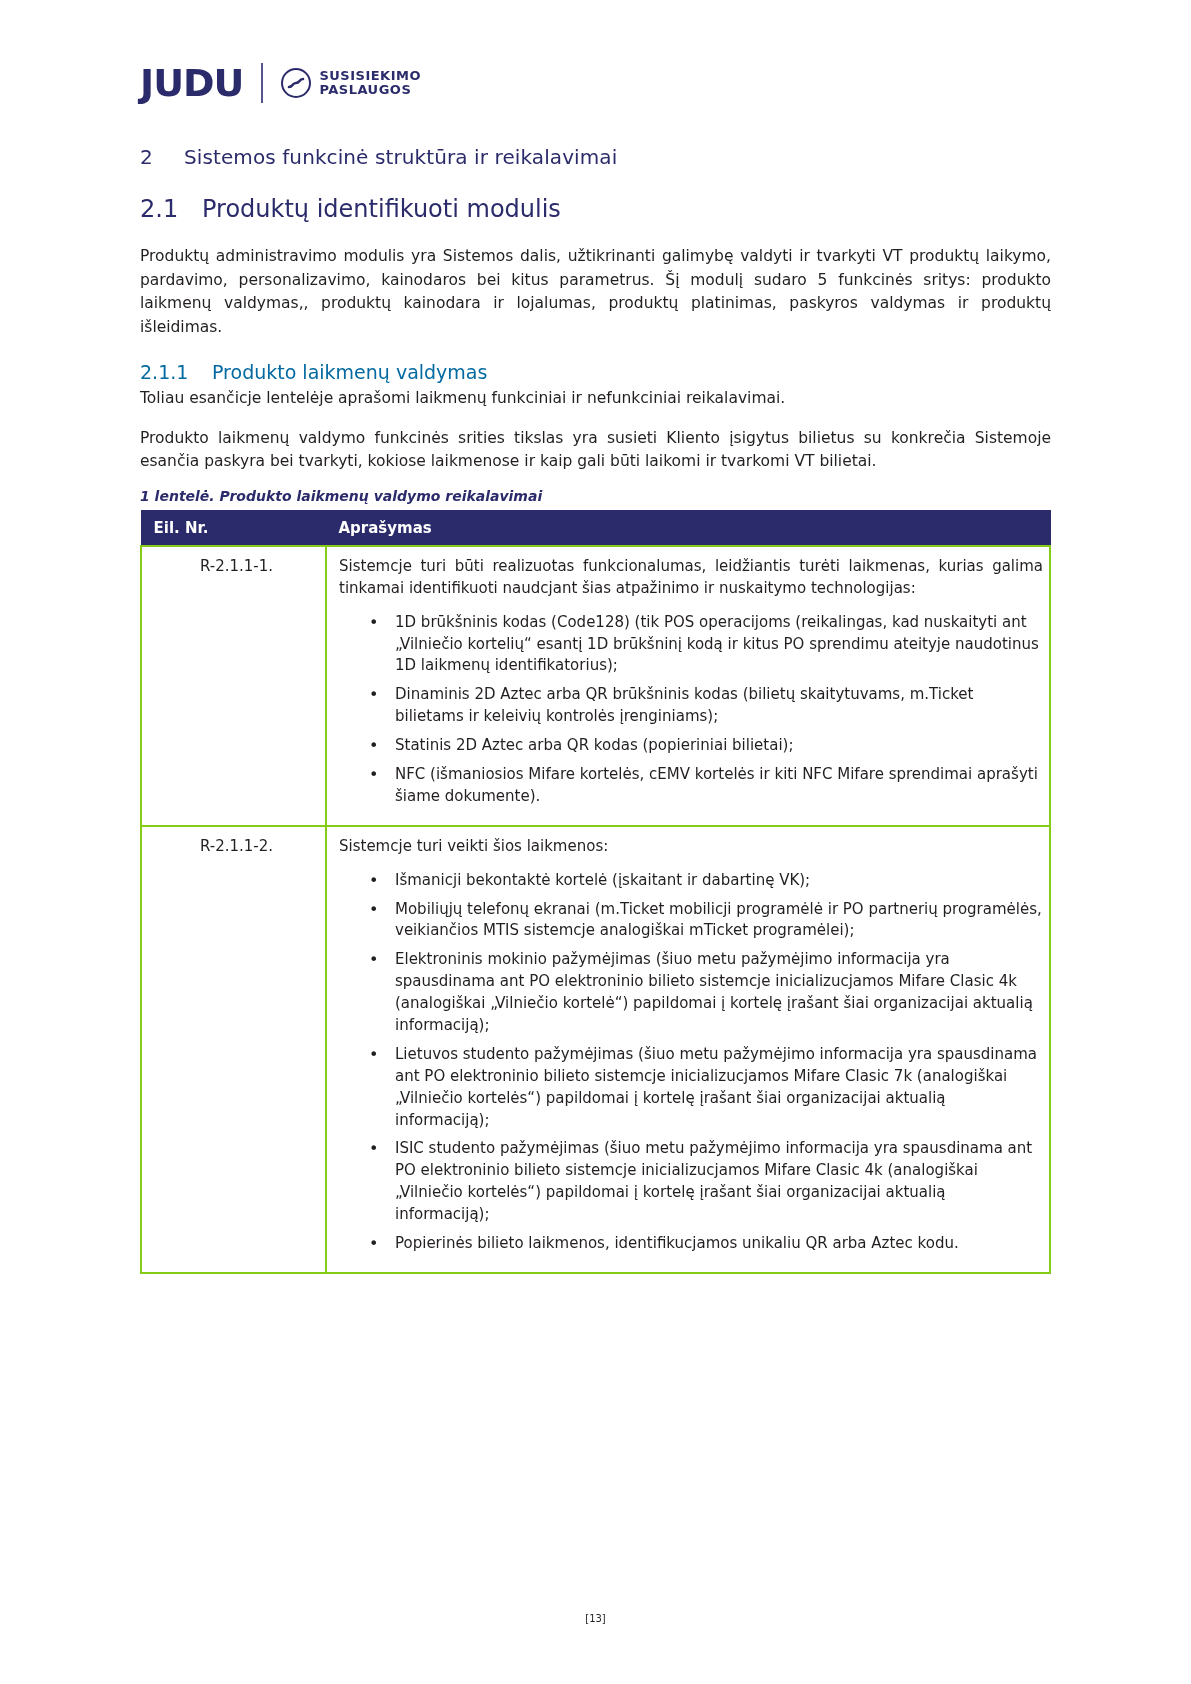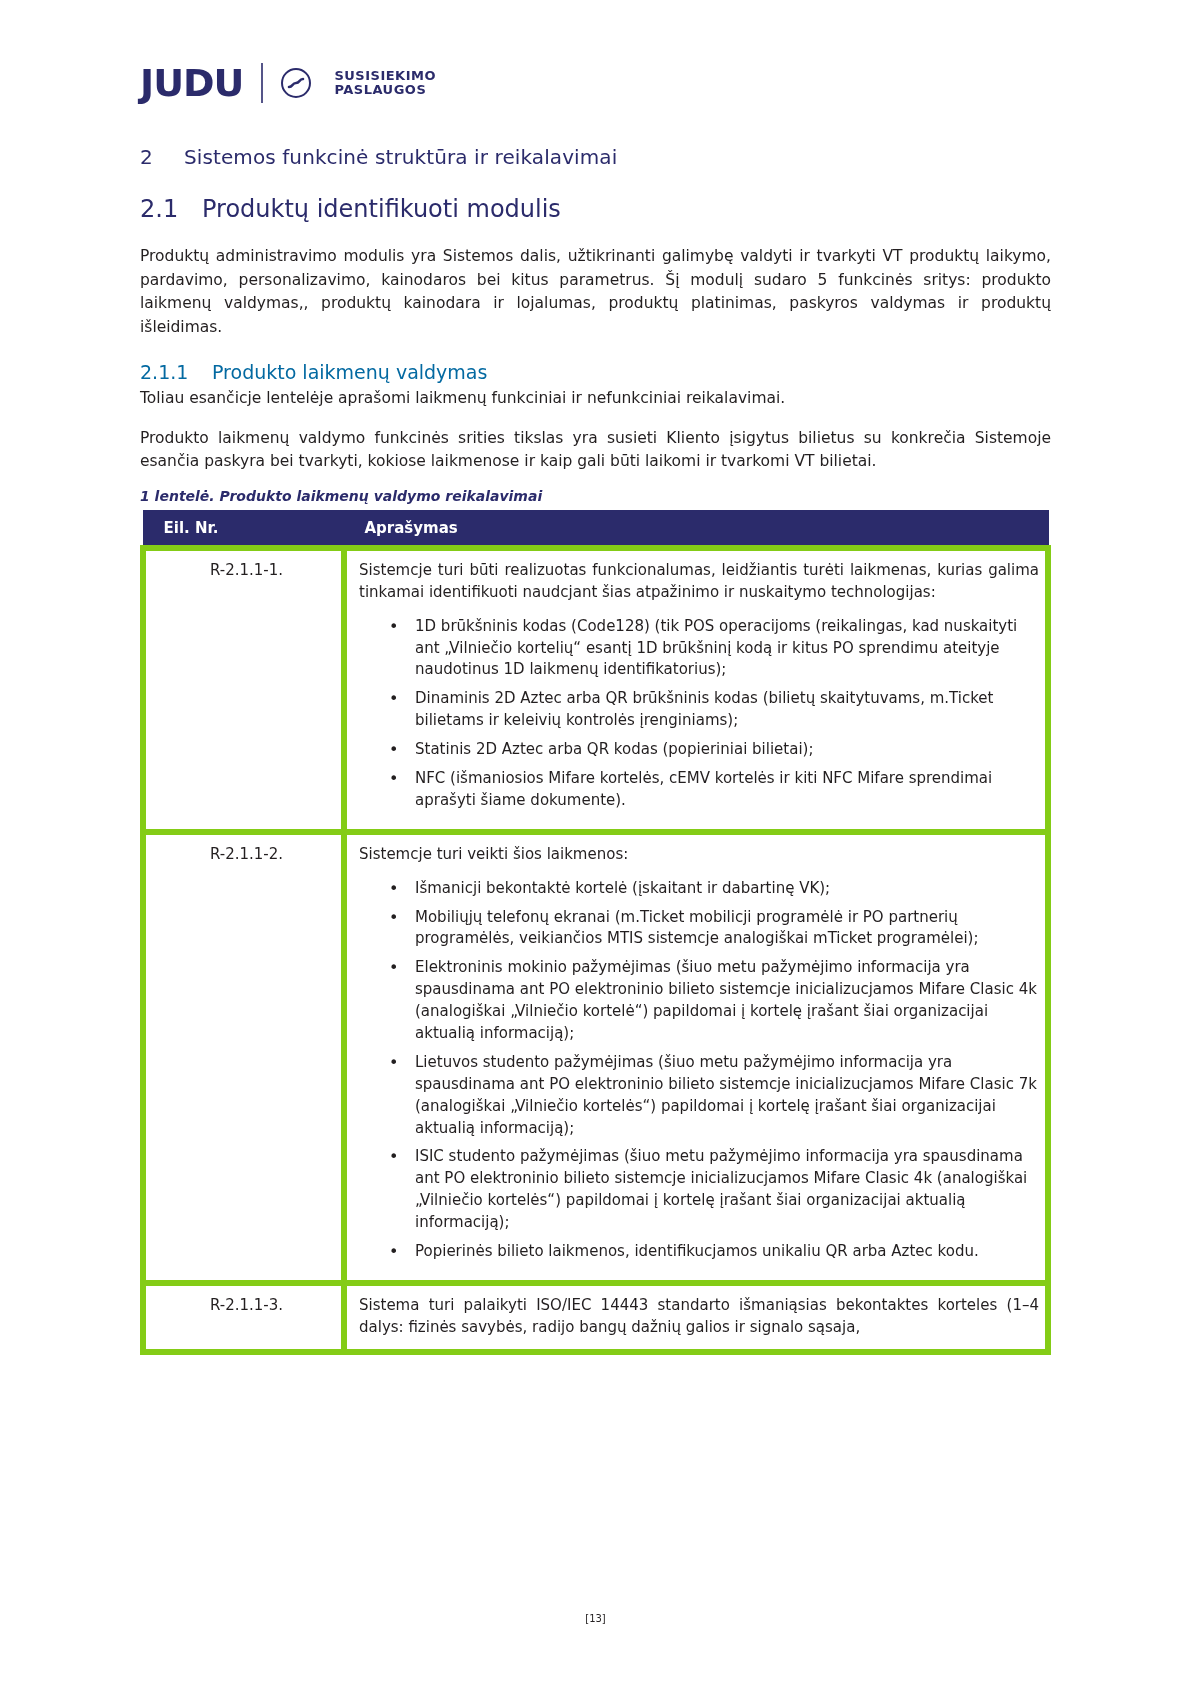--- a/index.html
+++ b/index.html
@@ -39,21 +39,21 @@
   }
   .logo-divider {
     width: 2px;
     height: 40px;
     background: #2b2b6b;
     opacity: .8;
   }
   .logo-sp {
     display: flex;
     align-items: center;
-    gap: 23px;
+    gap: 8px;
   }
   .logo-sp-mark {
     width: 30px;
     height: 30px;
     position: relative;
   }
   .logo-sp-text {
     font-size: 13px;
     font-weight: bold;
     line-height: 1.08;
@@ -107,26 +107,26 @@
     border-collapse: collapse;
     width: 100%;
     table-layout: fixed;
   }
   table.req th {
     background: #2b2b6b;
     color: #ffffff;
     font-size: 15px;
     font-weight: bold;
     text-align: left;
-    padding: 8px 20px;
+    padding: 8px 12px;
     border: 1px solid #2b2b6b;
   }
   table.req th.c1 { width: 160px; }
   table.req td {
-    border: 6px solid #84cc16;
+    border: 2px solid #84cc16;
     vertical-align: top;
     padding: 9px 6px 10px 12px;
     font-size: 15px;
     line-height: 1.46;
   }
   table.req td.id {
     text-align: center;
     white-space: nowrap;
   }
   table.req td.desc { text-align: justify; }
@@ -229,24 +229,20 @@
           <ul class="reqlist">
             <li>Išmanicji bekontaktė kortelė  (įskaitant ir dabartinę VK);</li>
             <li>Mobiliųjų telefonų ekranai (m.Ticket mobilicji programėlė ir PO partnerių programėlės, veikiančios MTIS sistemcje analogiškai mTicket programėlei);</li>
             <li>Elektroninis mokinio pažymėjimas (šiuo metu pažymėjimo informacija yra spausdinama ant PO elektroninio bilieto sistemcje inicializucjamos Mifare Clasic 4k (analogiškai „Vilniečio kortelė“) papildomai į kortelę įrašant šiai organizacijai aktualią informaciją);</li>
             <li>Lietuvos studento pažymėjimas (šiuo metu pažymėjimo informacija yra spausdinama ant PO elektroninio bilieto sistemcje inicializucjamos Mifare Clasic 7k (analogiškai „Vilniečio kortelės“) papildomai į kortelę įrašant šiai organizacijai aktualią informaciją);</li>
             <li>ISIC studento pažymėjimas (šiuo metu pažymėjimo informacija yra spausdinama ant PO elektroninio bilieto sistemcje inicializucjamos Mifare Clasic 4k (analogiškai „Vilniečio kortelės“) papildomai į kortelę įrašant šiai organizacijai aktualią informaciją);</li>
             <li>Popierinės bilieto laikmenos, identifikucjamos unikaliu QR arba Aztec kodu.</li>
           </ul>
         </td>
       </tr>
-      <tr>
-        <td class="id">R-2.1.1-3.</td>
-        <td class="desc">Sistema turi palaikyti ISO/IEC 14443 standarto išmaniąsias bekontaktes korteles (1–4 dalys: fizinės savybės, radijo bangų dažnių galios ir signalo sąsaja,</td>
-      </tr>
     </tbody>
   </table>
 
 </div>
 
 <div class="footer">
   <span>[13]</span>
 </div>
 
 </body></html>

